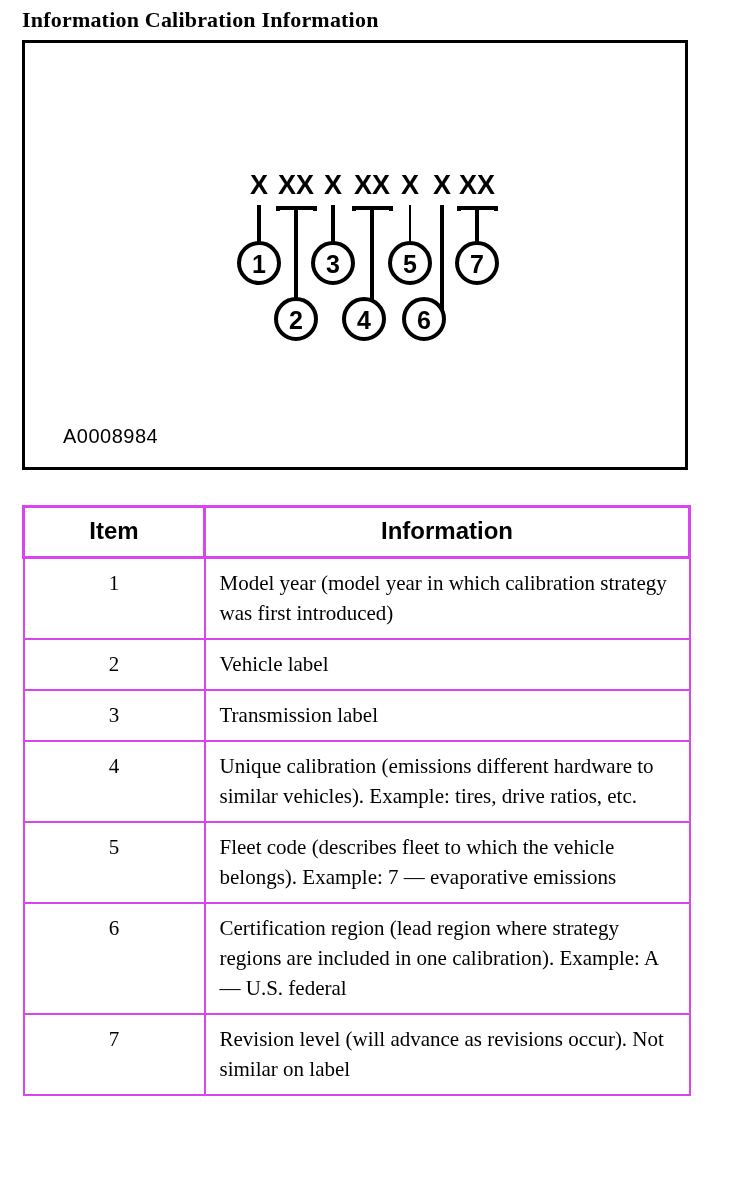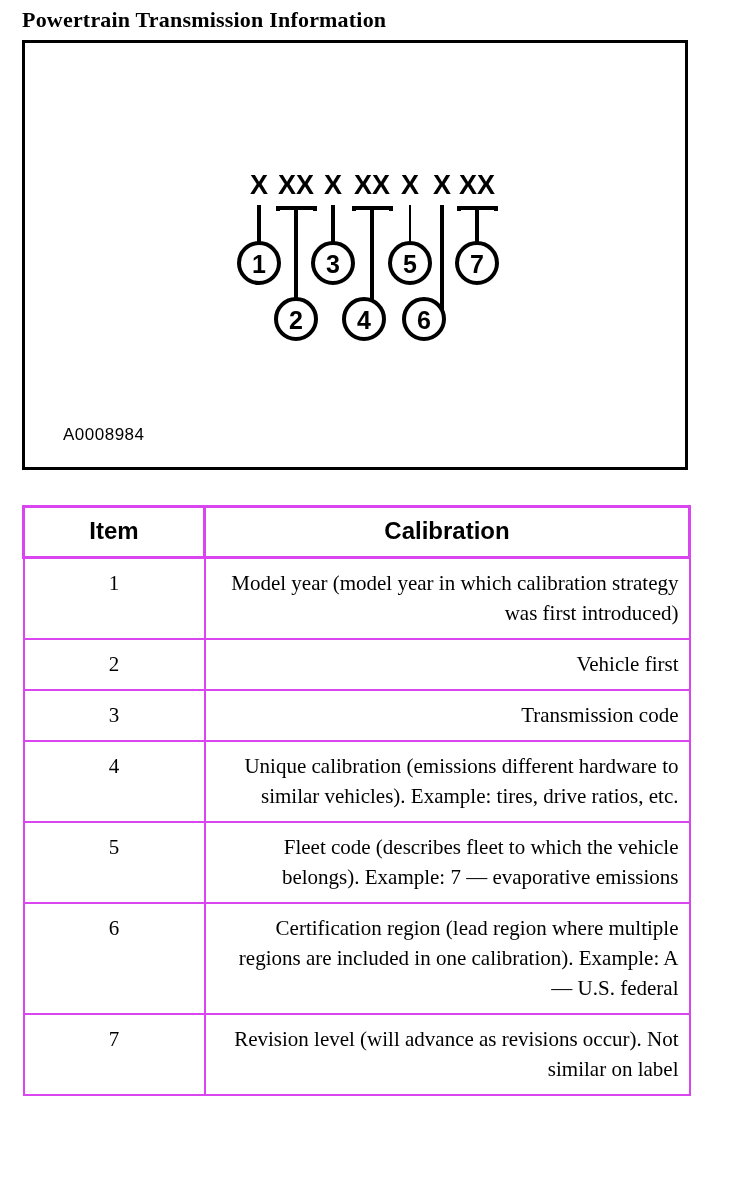--- a/index.html
+++ b/index.html
@@ -43,21 +43,21 @@
   .figure-svg {
     position: absolute;
     left: 0;
     top: 0;
   }
   .figure-ref {
     position: absolute;
     left: 38px;
     top: 382px;
     font-family: "Liberation Sans", sans-serif;
-    font-size: 17px;
+    font-size: 20px;
     letter-spacing: 0.5px;
   }
 
   
   .spec-table {
     position: absolute;
     left: 22px;
     top: 505px;
     width: 666px;
     border-collapse: collapse;
@@ -83,30 +83,30 @@
     line-height: 28px;
     vertical-align: middle;
   }
   .spec-table tbody td.cell-item {
     text-align: center;
     font-size: 21px;
     line-height: 30px;
     padding: 9px 4px 10px 4px;
   }
   .spec-table tbody td.cell-desc {
-    text-align: right;
+    text-align: left;
     font-size: 21px;
     line-height: 30px;
     padding: 9px 10px 10px 14px;
   }
 </style>
 </head>
 <body>
 
-<div class="page-title">Powertrain Transmission Information</div>
+<div class="page-title">Information Calibration Information</div>
 
 <div class="figure-frame">
 
   <svg class="figure-svg" width="660" height="424" viewBox="0 0 660 424">
 
     <g>
       <text x="234" y="151" font-family="Liberation Sans, sans-serif" font-size="27" font-weight="bold" text-anchor="middle">X</text>
       <text x="271" y="151" font-family="Liberation Sans, sans-serif" font-size="27" font-weight="bold" text-anchor="middle">XX</text>
       <text x="308" y="151" font-family="Liberation Sans, sans-serif" font-size="27" font-weight="bold" text-anchor="middle">X</text>
       <text x="347" y="151" font-family="Liberation Sans, sans-serif" font-size="27" font-weight="bold" text-anchor="middle">XX</text>
@@ -174,46 +174,46 @@
 </div>
 
 <table class="spec-table">
   <colgroup>
     <col class="col-item">
     <col class="col-desc">
   </colgroup>
   <thead>
     <tr>
       <th>Item</th>
-      <th>Calibration</th>
+      <th>Information</th>
     </tr>
   </thead>
   <tbody>
     <tr>
       <td class="cell-item">1</td>
       <td class="cell-desc">Model year (model year in which calibration strategy was first introduced)</td>
     </tr>
     <tr>
       <td class="cell-item">2</td>
-      <td class="cell-desc">Vehicle first</td>
+      <td class="cell-desc">Vehicle label</td>
     </tr>
     <tr>
       <td class="cell-item">3</td>
-      <td class="cell-desc">Transmission code</td>
+      <td class="cell-desc">Transmission label</td>
     </tr>
     <tr>
       <td class="cell-item">4</td>
       <td class="cell-desc">Unique calibration (emissions different hardware to similar vehicles). Example: tires, drive ratios, etc.</td>
     </tr>
     <tr>
       <td class="cell-item">5</td>
       <td class="cell-desc">Fleet code (describes fleet to which the vehicle belongs). Example: 7 — evaporative emissions</td>
     </tr>
     <tr>
       <td class="cell-item">6</td>
-      <td class="cell-desc">Certification region (lead region where multiple regions are included in one calibration). Example: A — U.S. federal</td>
+      <td class="cell-desc">Certification region (lead region where strategy regions are included in one calibration). Example: A — U.S. federal</td>
     </tr>
     <tr>
       <td class="cell-item">7</td>
       <td class="cell-desc">Revision level (will advance as revisions occur). Not similar on label</td>
     </tr>
   </tbody>
 </table>
 
 </body></html>

